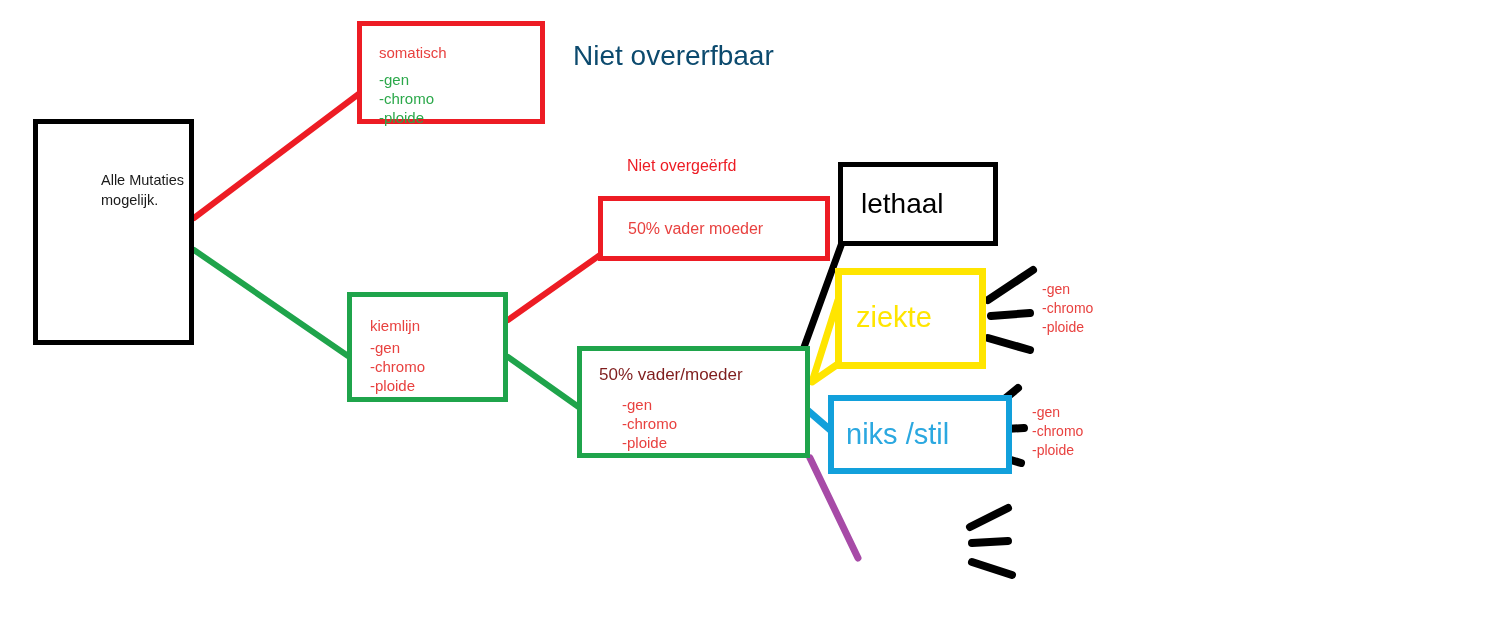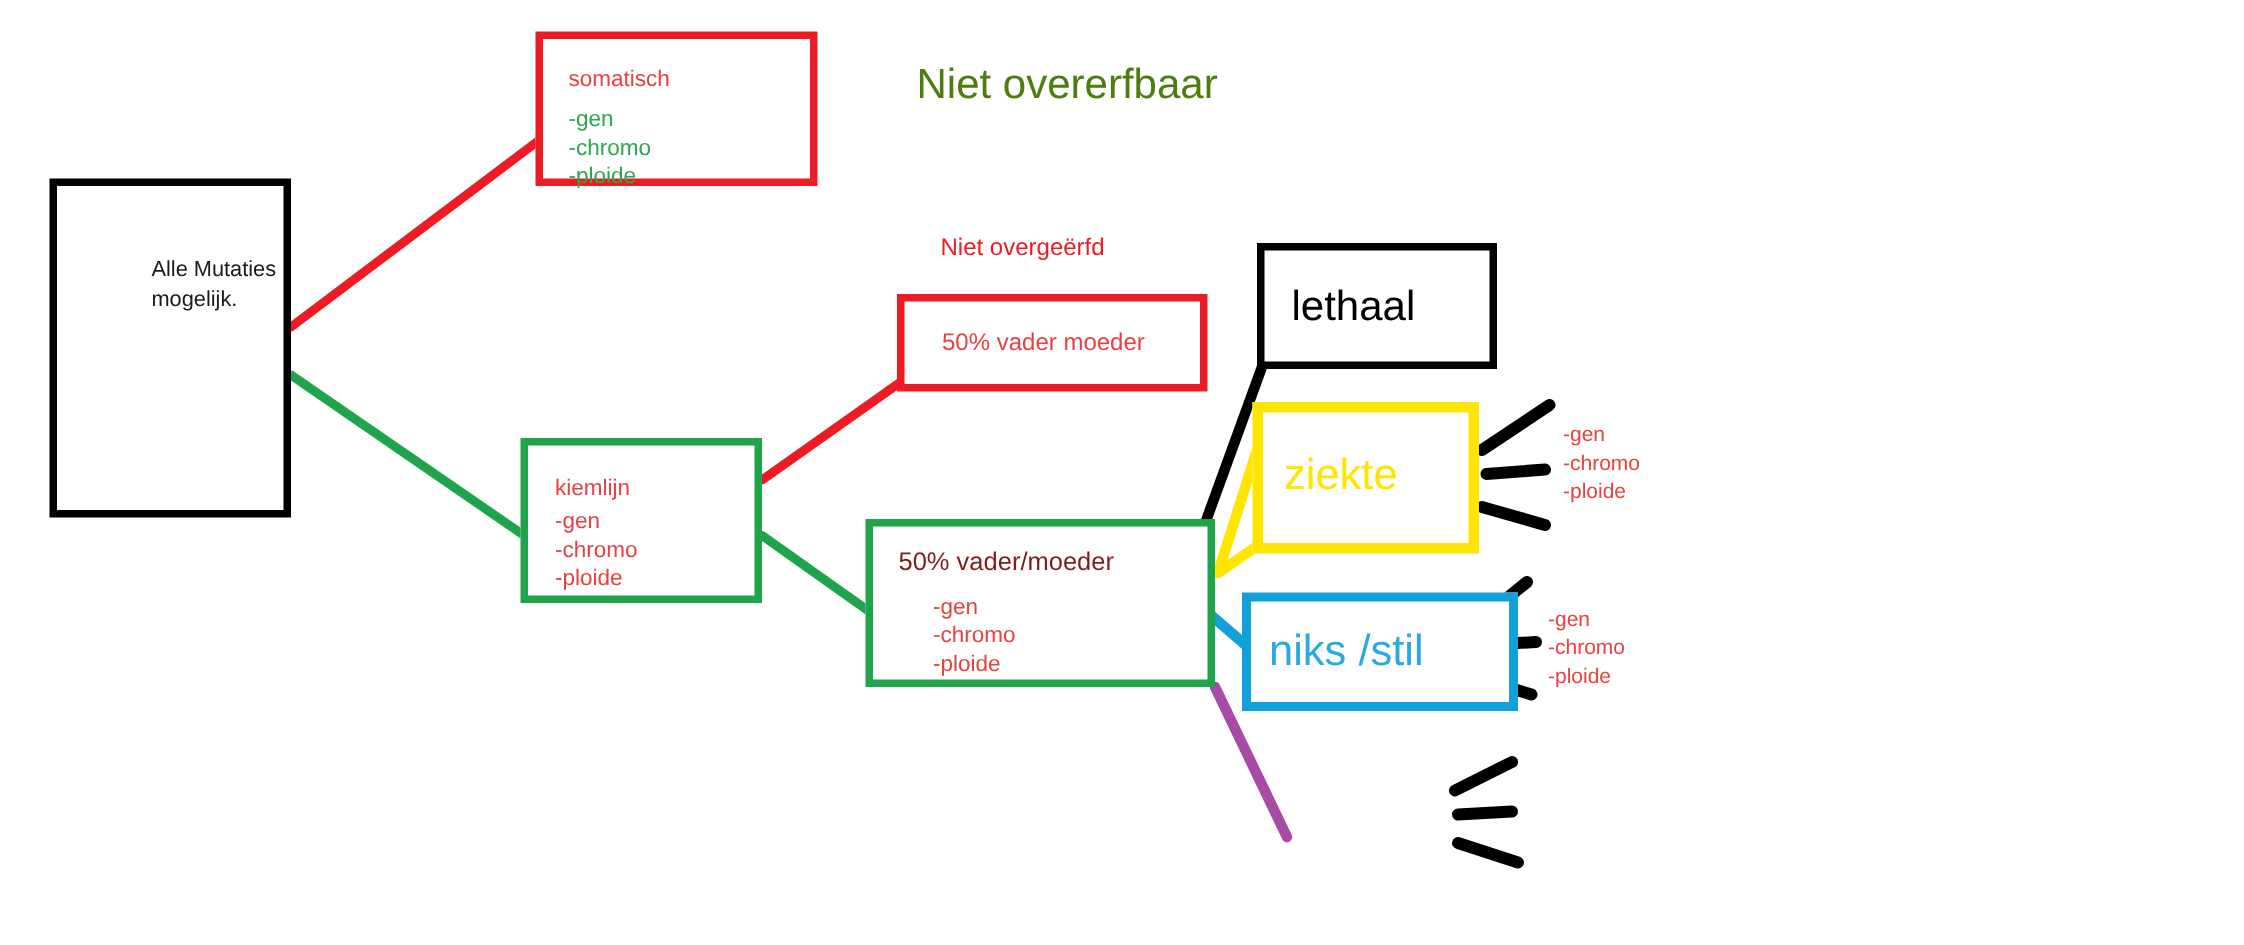--- a/index.html
+++ b/index.html
@@ -72,21 +72,21 @@
     position: absolute; left: 18px; top: 20px;
     font-size: 15px; color: #E8413F;
   }
   .n-kiemlijn .node-sub {
     position: absolute; left: 18px; top: 41px;
     font-size: 15px; color: #E8413F;
     white-space: pre-line;
   }
   
   .n-vm-red {
-    left: 598px; top: 196px; width: 207px; height: 65px;
+    left: 598px; top: 196px; width: 232px; height: 65px;
     border: 5px solid #ED1C24;
   }
   .n-vm-red .node-title {
     position: absolute; left: 25px; top: 19px;
     font-size: 16px; color: #E8413F;
   }
   
   .n-vm-green {
     left: 577px; top: 346px; width: 233px; height: 112px;
     border: 5px solid #1FA44B;
@@ -136,21 +136,21 @@
     position: absolute; left: 11px; top: 25px;
     font-size: 27px; color: #AB4CAB;
   }
   
   .label {
     position: absolute;
     white-space: pre-line;
   }
   .l-title {
     left: 573px; top: 40px;
-    font-size: 28px; color: #4d7c0f; margin-left: 38px;
+    font-size: 28px; color: #0c4a6e;
   }
   .l-overgeerfd {
     left: 627px; top: 157px;
     font-size: 16px; color: #ED1C24;
   }
   .l-ann-ziekte {
     left: 1042px; top: 280px;
     font-size: 14px; color: #E8413F;
     line-height: 1.35;
   }

